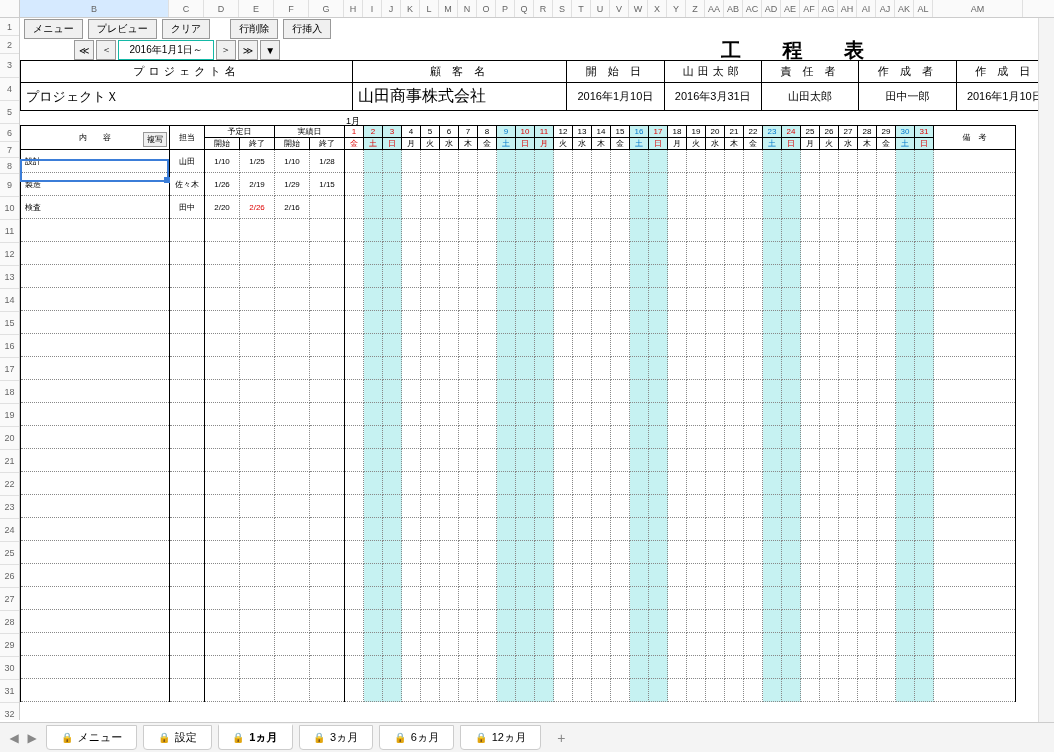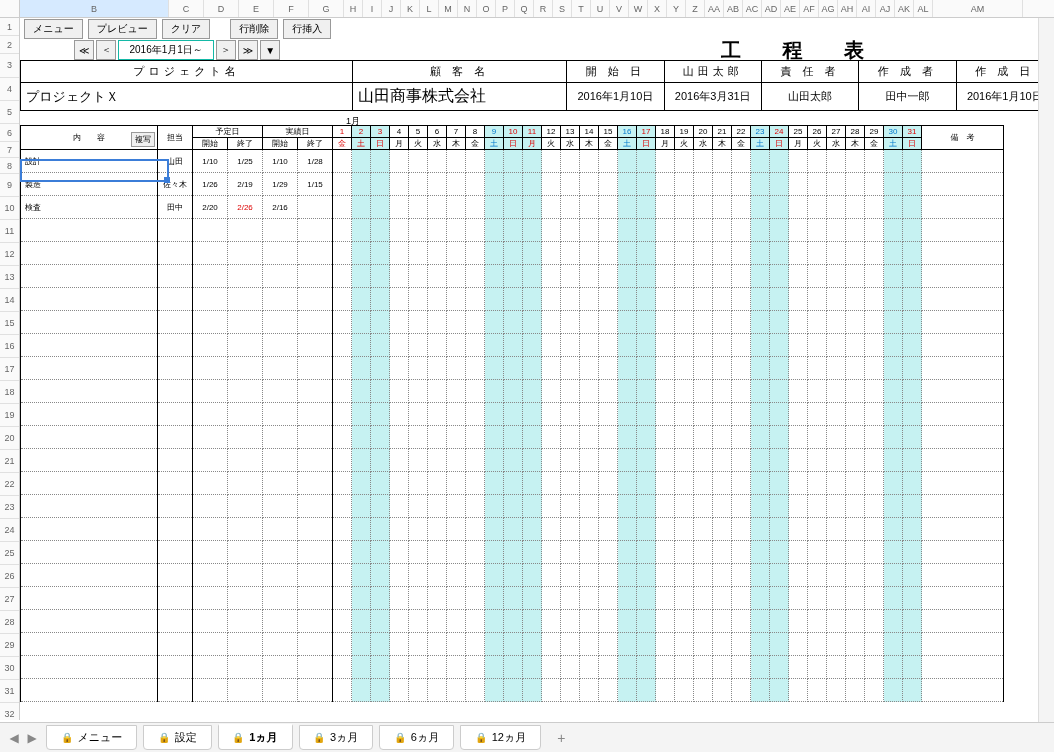--- a/index.html
+++ b/index.html
@@ -200,21 +200,21 @@
       </tr>
     </tbody>
       </table>
 
     <div class="grid-area">
       <div class="month-label">1月</div>
       <div class="grid">
         <table class="grid-table" id="gantt-table">
             <tbody>
               <tr>
-                <th rowspan="2" class="hcell left-head" style="width:137px;position:relative"><span>内　　容</span><button class="btn" style="position:absolute;right:2px;top:6px;font-size:8px;padding:1px 3px">複写</button></th>
+                <th rowspan="2" class="hcell left-head" style="width:149px;position:relative"><span>内　　容</span><button class="btn" style="position:absolute;right:2px;top:6px;font-size:8px;padding:1px 3px">複写</button></th>
                 <th rowspan="2" class="hcell" style="width:35px">担当</th>
                 <th colspan="2" class="hcell">予定日</th>
                 <th colspan="2" class="hcell">実績日</th>
                 <th class="hcell day-col red-text">1</th>
                 <th class="hcell day-col weekend red-text">2</th>
                 <th class="hcell day-col weekend red-text">3</th>
                 <th class="hcell day-col">4</th>
                 <th class="hcell day-col">5</th>
                 <th class="hcell day-col">6</th>
                 <th class="hcell day-col">7</th>

